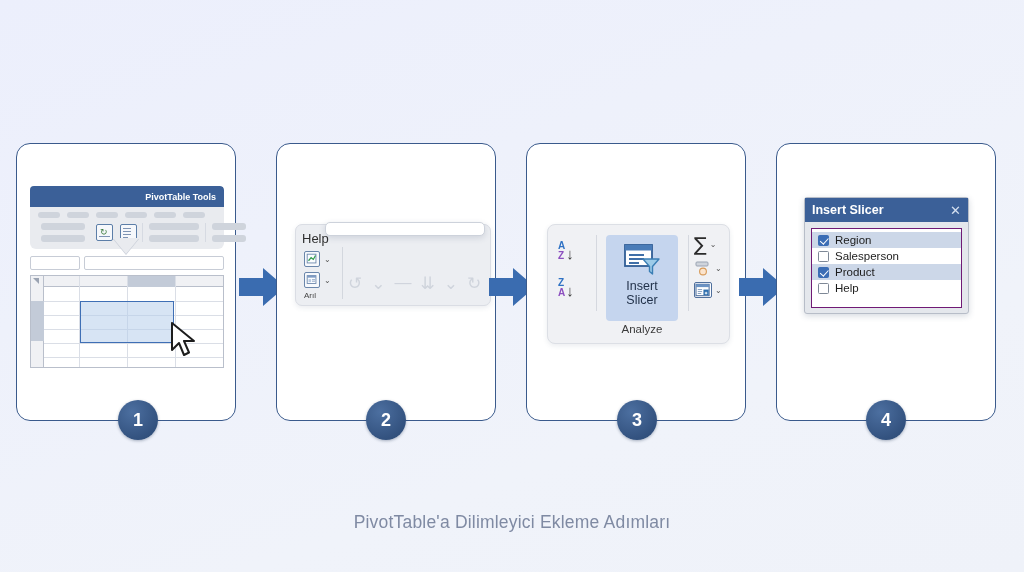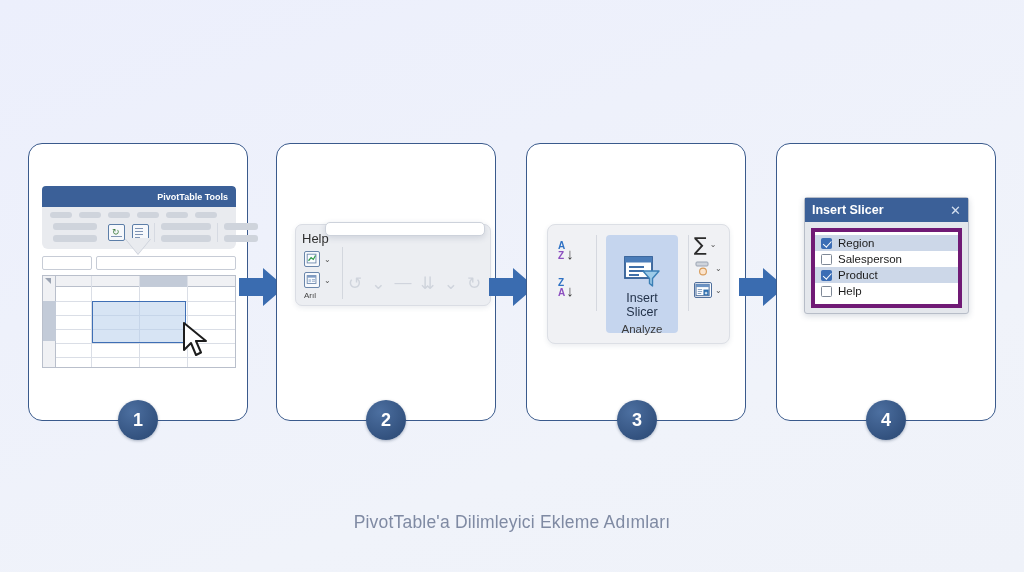--- a/index.html
+++ b/index.html
@@ -18,21 +18,21 @@
 
   .card {
     position: absolute;
     top: 143px;
     width: 220px;
     height: 278px;
     background: #ffffff;
     border: 1.6px solid #3a5a8c;
     border-radius: 14px;
   }
-  #card-1 { left: 28px; }
+  #card-1 { left: 16px; }
   #card-2 { left: 276px; }
   #card-3 { left: 526px; }
   #card-4 { left: 776px; }
 
   .step-badge {
     position: absolute;
     top: 400px;
     width: 40px; height: 40px;
     border-radius: 50%;
     background: radial-gradient(circle at 35% 30%, #4c6fa0 0%, #33527f 70%, #2c4970 100%);
@@ -236,26 +236,26 @@
   .sortico .lbl .a { color:#2f72c4; }
   .sortico .lbl .z { color:#8c4fbf; }
   .sortico .dn { font-size:15px; color:#3b3b3b; line-height:.8; }
   .p3-sep { position:absolute; top:10px; bottom:32px; width:1px; background:#d5d8df; }
   #p3-sep-a { left: 48px; }
   #p3-sep-b { left: 140px; }
 
   .slicer-btn {
     position: absolute;
     left: 58px; top: 10px;
-    width: 72px; height: 98px;
+    width: 72px; height: 86px;
     background: #c5d5ee;
     border-radius: 4px;
     display: flex; flex-direction: column;
     align-items: center; justify-content: flex-start;
-    padding-top: 20px;
+    padding-top: 8px;
   }
   .slicer-ico { width: 38px; height: 32px; position: relative; }
   .slicer-btn .lbl { font-size: 12.5px; color: #22324a; text-align:center; line-height: 1.15; margin-top: 4px; }
   .p3-filter-lbl { position:absolute; left:58px; top:98px; width:72px; text-align:center; font-size:11.5px; color:#3a3a3a; }
 
   .p3-right { position:absolute; left:146px; top:10px; display:flex; flex-direction:column; gap:6px; }
   .p3-right .row { display:flex; align-items:center; gap:3px; }
   .p3-right .sigma { font-size:19px; color:#2b2b2b; line-height:1; font-family:"DejaVu Sans", sans-serif;}
   .p3-right .chev { font-size:8px; color:#555; }
   .ic-tools { width:18px; height:16px; position:relative; }
@@ -279,21 +279,21 @@
     font-weight: bold;
     display: flex; align-items: center;
     padding: 0 7px;
     justify-content: space-between;
   }
   .dlg-close { font-size: 13px; color: #d5e0f0; font-weight: normal; }
   .dlg-list {
     margin: 6px;
     height: 80px;
     background: #ffffff;
-    border: 4px solid #701a75;
+    border: 1px solid #701a75;
     padding: 3px 0;
     overflow: hidden;
   }
   .dlg-item {
     display: flex; align-items: center; gap: 6px;
     height: 16px;
     padding: 0 6px;
     font-size: 11.5px;
     color: #1c1c1c;
   }

